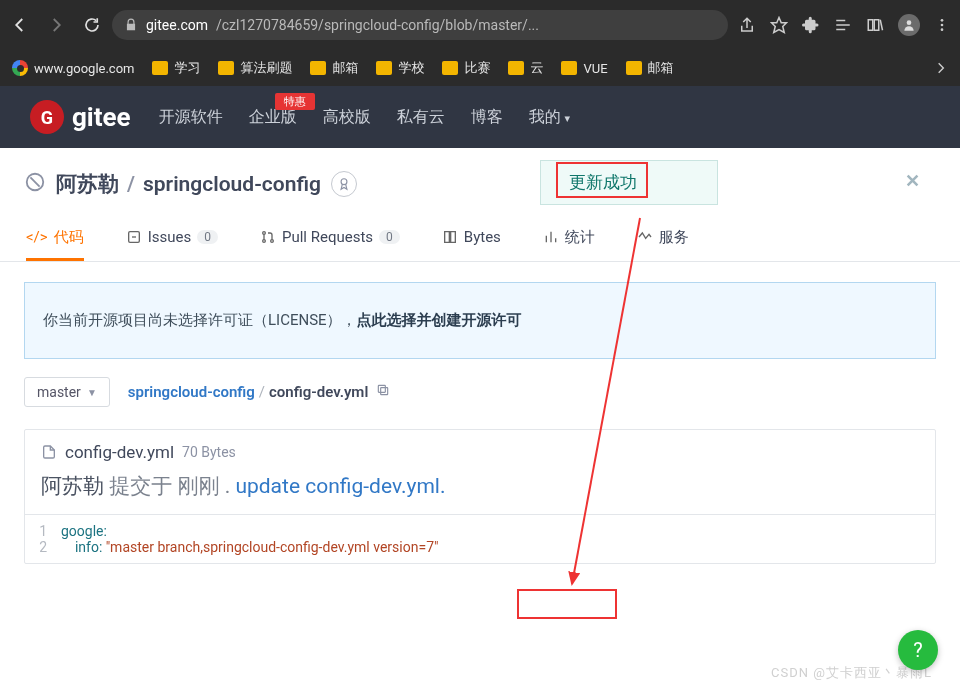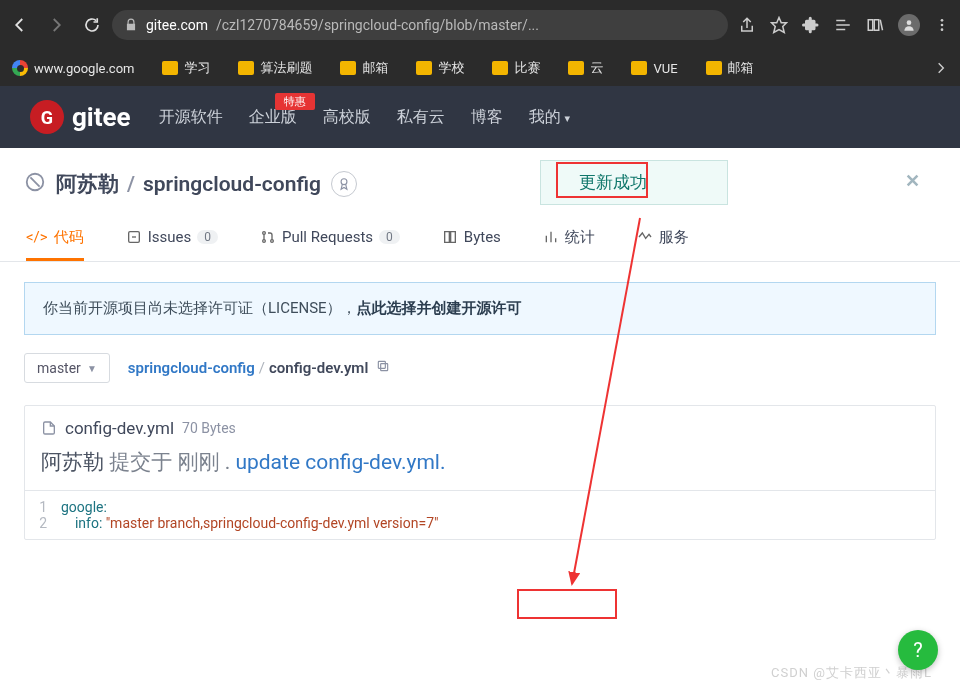--- a/index.html
+++ b/index.html
@@ -7,53 +7,53 @@
 
 
 .chrome-bar { height:50px; background:#2b2b2b; display:flex; align-items:center; padding:0 10px; gap:10px; color:#ccc; }
 .nav-arrows { display:flex; gap:16px; align-items:center; }
 .nav-btn { width:20px; height:20px; display:flex; align-items:center; justify-content:center; cursor:pointer; }
 .addr-bar { flex:1; background:#3f3f3f; height:30px; border-radius:15px; display:flex; align-items:center; padding:0 12px; gap:8px; color:#e6e6e6; font-size:14px; }
 .chrome-icons { display:flex; gap:14px; align-items:center; }
 .avatar-circ { width:22px; height:22px; border-radius:50%; background:#6b6b6b; display:flex; align-items:center; justify-content:center; }
 
 
-.bookmarks { height:36px; background:#2b2b2b; display:flex; align-items:center; padding:0 12px; gap:28px; color:#e6e6e6; font-size:13px; }
+.bookmarks { height:36px; background:#2b2b2b; display:flex; align-items:center; padding:0 12px; gap:18px; color:#e6e6e6; font-size:13px; }
 .bm { display:flex; align-items:center; gap:6px; cursor:pointer; }
 .folder-ic { width:16px; height:14px; background:#f3b500; border-radius:2px; }
 .g-ic { width:16px; height:16px; border-radius:50%; background:conic-gradient(#ea4335 0 25%,#fbbc05 0 50%,#34a853 0 75%,#4285f4 0); display:flex; align-items:center; justify-content:center; }
 .g-ic::after{content:"";width:7px;height:7px;background:#2b2b2b;border-radius:50%;}
 .bookmarks .spacer { flex:1; }
 
 
 .gitee-hdr { height:62px; background:#303643; display:flex; align-items:center; padding:0 30px; gap:28px; color:#aab; }
 .gitee-logo-wrap { display:flex; align-items:center; gap:8px; }
 .gitee-logo { width:34px; height:34px; background:#c71d23; border-radius:50%; display:flex; align-items:center; justify-content:center; color:#fff; font-weight:bold; font-size:18px; }
 .gitee-word { color:#fff; font-size:26px; font-weight:bold; }
 .gitee-nav { display:flex; gap:26px; align-items:center; }
 .gitee-nav a { color:#ccd1d9; font-size:16px; cursor:pointer; position:relative; }
 .badge-te { position:absolute; top:-14px; right:-18px; background:#e63434; color:#fff; font-size:11px; padding:1px 9px; border-radius:2px; }
 
 
 .repo-row { display:flex; align-items:center; padding:22px 24px 18px; gap:10px; position:relative; }
 .repo-title { font-size:21px; color:#40485b; font-weight:600; display:flex; align-items:center; gap:8px;}
 .repo-ic{ color:#8c92a4; }
 .star-circ { width:26px; height:26px; border:1px solid #c5c9d0; border-radius:50%; display:flex; align-items:center; justify-content:center; color:#8c92a4; font-size:14px;}
-.notif { position:absolute; left:540px; top:12px; border:1px solid #c9e4e0; background:#effaf8; padding:10px 80px 10px 38px; color:#10776b; font-size:17px; }
+.notif { position:absolute; left:540px; top:12px; border:1px solid #c9e4e0; background:#effaf8; padding:10px 80px 10px 28px; color:#10776b; font-size:17px; }
 .notif-hl{ position:absolute; left:556px; top:14px; width:92px; height:36px; border:2px solid #e33; pointer-events:none;}
 .notif-x { position:absolute; right:40px; top:22px; color:#a2b6bf; font-size:18px; cursor:pointer; font-weight:bold;}
 
 
 .repo-tabs { display:flex; gap:42px; padding:0 26px; border-bottom:1px solid #e3e6ea; align-items:center; height:46px; color:#40485b; font-size:15px;}
 .repo-tab { display:flex; align-items:center; gap:6px; cursor:pointer; height:100%; border-bottom:3px solid transparent;}
 .repo-tab.active { color:#fe7300; border-bottom-color:#fe7300; }
 .pill { background:#eff1f3; color:#717884; border-radius:10px; padding:0 7px; font-size:12px; }
 
 
-.license { margin:20px 24px 18px; border:1px solid #b3d7f0; background:#eff8ff; padding:16px 18px; color:#3f4e5b; font-size:15px;}
+.license { margin:20px 24px 18px; border:1px solid #b3d7f0; background:#eff8ff; padding:28px 18px; color:#3f4e5b; font-size:15px;}
 .license b { color:#2c3e50; font-weight:600; }
 
 
 .branch-row { display:flex; align-items:center; gap:18px; padding:0 24px;}
 .branch-sel { border:1px solid #d7dbe0; padding:6px 12px; border-radius:3px; color:#556; font-size:14px; cursor:pointer; display:flex; align-items:center; gap:6px;}
 .crumb { font-size:15px;}
 .crumb a { color:#3178c6; font-weight:600;}
 .crumb .sep{ color:#aeb4bc; margin:0 4px;}
 .crumb .cur{ color:#40485b; font-weight:600;}
 .copy-ic{ color:#8c92a4; margin-left:4px; cursor:pointer;}

